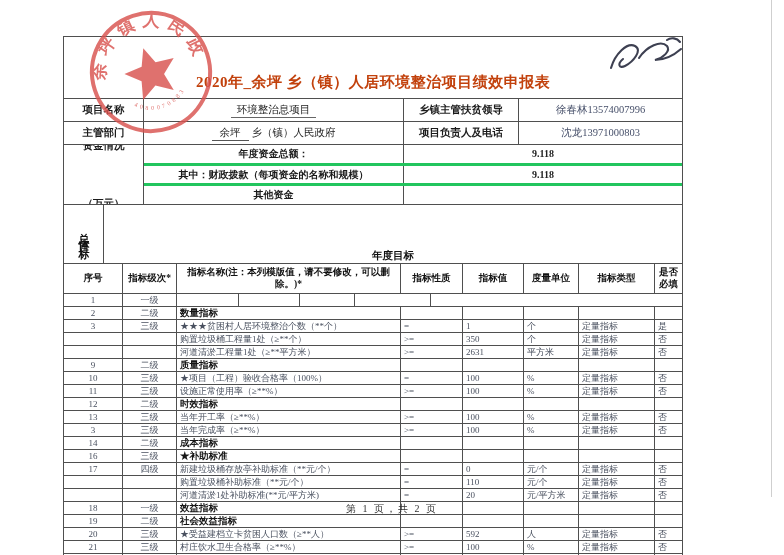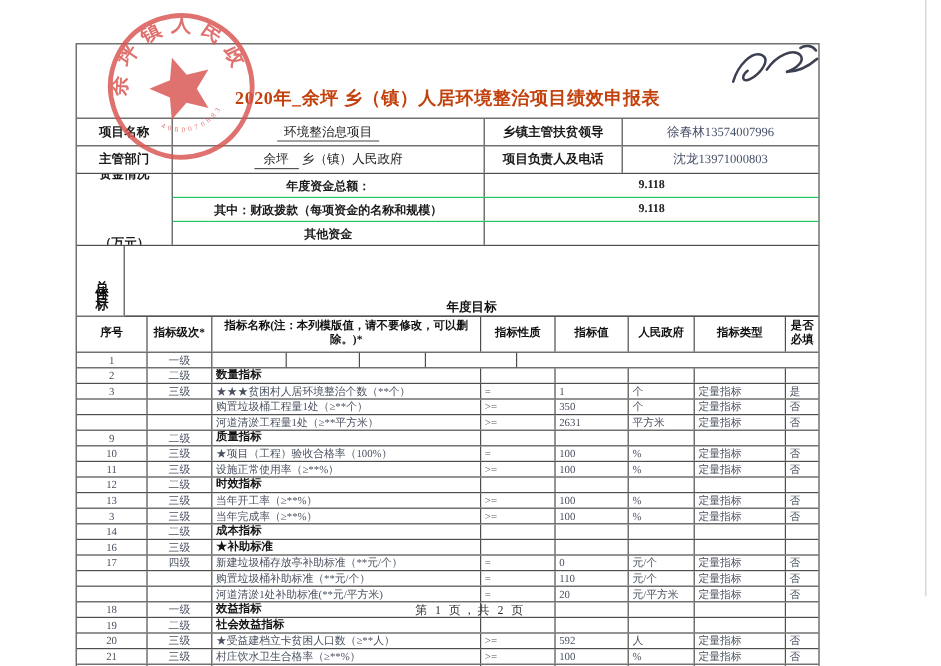--- a/index.html
+++ b/index.html
@@ -13,21 +13,21 @@
         justify-content:center;overflow:hidden;min-width:0;}
   .cell.last{border-right:none;flex:1;}
   .title-row{height:32px;display:flex;align-items:center;justify-content:center;
              font-weight:bold;font-size:15px;letter-spacing:.5px;color:#c2410c;margin-top:29px;}
   .fld-row{height:22px;font-size:10.5px;}
   .lbl{font-weight:bold;color:#1b1b1b;}
   .val{color:#47506a;}
   .w80{width:80px;}.w260{width:260px;}.w115{width:115px;}.w40{width:40px;}
   .funds{height:59px;}
   .funds-right{flex:1;display:flex;flex-direction:column;min-width:0;}
-  .funds-sub{display:flex;border-bottom:1px solid #22c55e;flex:1;font-size:10px;}
+  .funds-sub{display:flex;border-bottom:3px solid #22c55e;flex:1;font-size:10px;}
   .funds-sub:last-child{border-bottom:none;}
   .funds-sub .cell{height:auto;}
   .bold-val{font-weight:bold;color:#222;}
   .two-line{flex-direction:column;line-height:1.3;font-size:10.5px;gap:44px;}
   .goal{height:58px;}
   .goal-right{flex:1;display:flex;flex-direction:column;min-width:0;margin-top:44px;}
   .goal-head{height:20px;display:flex;align-items:center;justify-content:center;
              font-weight:bold;font-size:10.5px;border-bottom:1px solid #4f4f4f;color:#111;}
   .goal-text{flex:1;font-size:9.5px;line-height:1.6;padding:2px 5px;color:#3c4252;text-align:left;}
   .vtext{writing-mode:vertical-lr;text-orientation:upright;letter-spacing:5px;
@@ -100,21 +100,21 @@
         <div class="goal-head">年度目标</div>
       </div>
     </div>
 
     <div class="row thead">
       <div class="cell c1">序号</div>
       <div class="cell c2">指标级次*</div>
       <div class="cell c3">指标名称(注：本列模版值，请不要修改，可以删除。)*</div>
       <div class="cell c4">指标性质</div>
       <div class="cell c5">指标值</div>
-      <div class="cell c6">人民政府</div>
+      <div class="cell c6">度量单位</div>
       <div class="cell c7">指标类型</div>
       <div class="cell c8">是否必填</div>
     </div>
 
     <div>
     <div class="row drow">
       <div class="cell c1">1</div>
       <div class="cell c2">一级</div>
       <div class="cell c4 al"></div>
       <div class="cell c5 al"></div>

